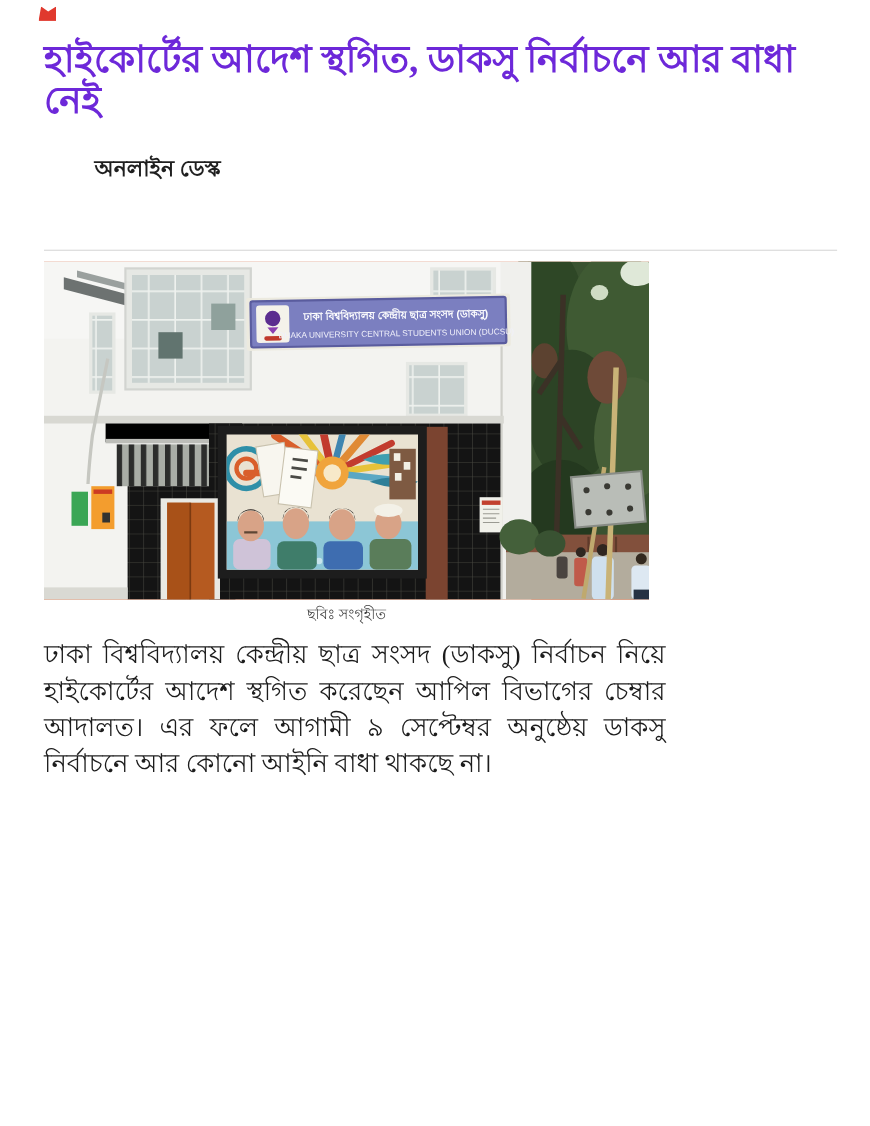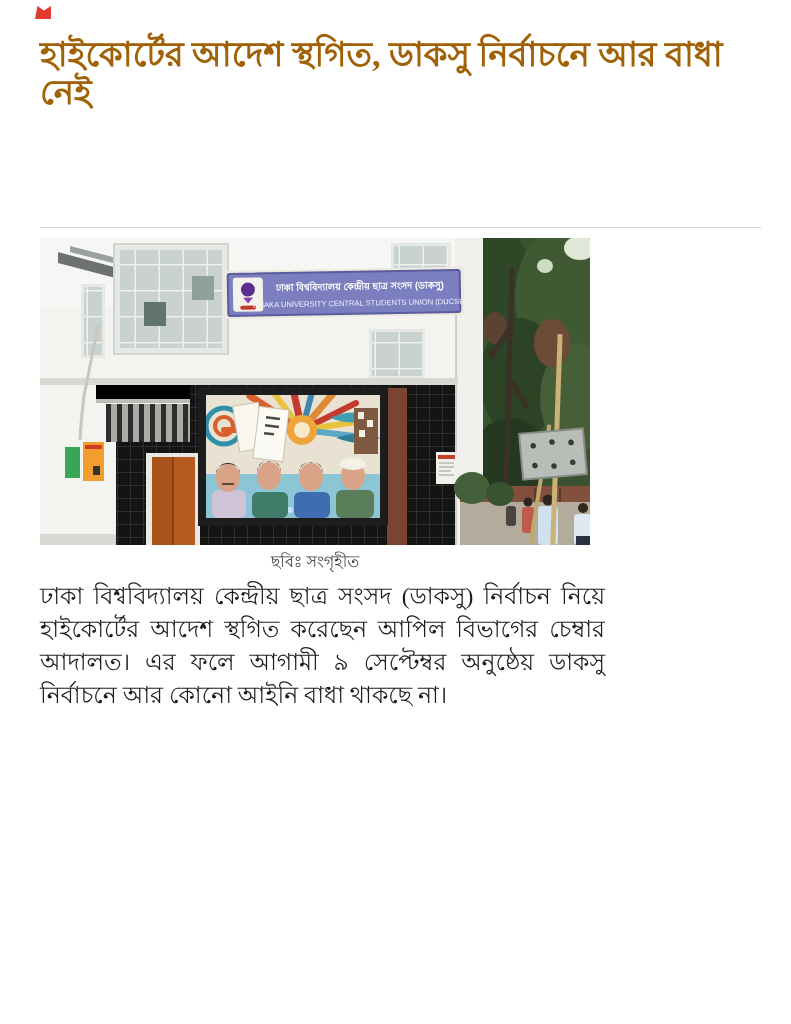--- a/index.html
+++ b/index.html
@@ -7,58 +7,59 @@
     position:relative;width:791px;height:1024px;background:#ffffff;overflow:hidden;
     font-family:"Liberation Serif", serif;color:#1a1a1a;
   }
   .logo-mark{
     position:absolute;left:35px;top:6px;width:16px;height:13px;
     background:#e0392e;
     clip-path:polygon(0 100%,15% 0,55% 35%,100% 0,100% 100%);
   }
   .headline{
     position:absolute;left:40px;top:36px;width:705px;
-    font-size:34px;line-height:38px;font-weight:700;color:#a16207;
+    font-size:34px;line-height:38px;font-weight:700;color:#6d28d9;
     font-family:"Liberation Serif", serif;
   }
   .byline{
     position:absolute;left:86px;top:138px;width:400px;
     font-size:20px;font-weight:700;color:#1f1f1f;
   }
   .published{
     position:absolute;left:40px;top:169px;width:505px;
     font-size:17.5px;line-height:26px;color:#2b2b2b;
   }
   .divider{
     position:absolute;left:40px;top:227px;width:721px;height:0;
     border-top:1px solid #d8d8d8;
   }
   .photo-wrap{
     position:absolute;left:40px;top:238px;width:550px;height:307px;background:#c2410c;
   }
   .photo-wrap svg{display:block;}
   .caption{
     position:absolute;left:40px;top:549px;width:550px;
-    text-align:center;font-size:16px;color:#3d3d3d;
+    text-align:center;font-size:13px;color:#3d3d3d;
   }
   .body-text{
     position:absolute;left:40px;top:580px;width:565px;
     font-size:23.5px;line-height:33px;color:#1c1c1c;
     text-align:justify;
   }
 </style>
 </head>
 <body>
 
 <div class="page">
 
   <div class="logo-mark"></div>
 
   <h1 class="headline" style="margin:0;">হাইকোর্টের আদেশ স্থগিত, ডাকসু নির্বাচনে আর বাধা নেই</h1>
 
+  <div class="byline">অনলাইন ডেস্ক</div>
 
 
   <div class="divider"></div>
 
   <div class="photo-wrap">
     <svg width="550" height="307" viewBox="0 0 550 307" xmlns="http://www.w3.org/2000/svg">
       <defs>
         <pattern id="tiles" width="13" height="13" patternUnits="userSpaceOnUse">
           <rect width="13" height="13" fill="#141414"></rect>
           <path d="M0 0H13V13" fill="none" stroke="#45453e" stroke-width="1"></path>

